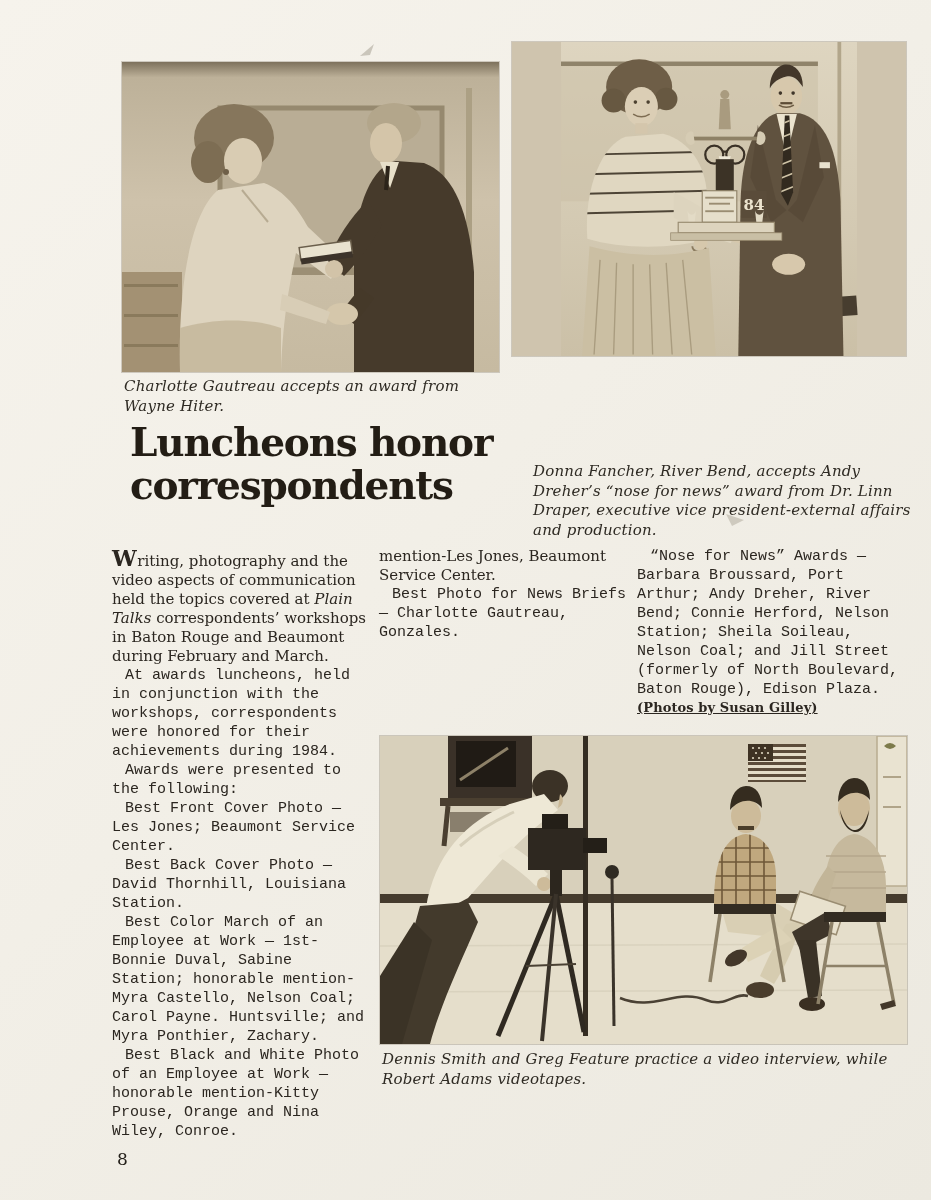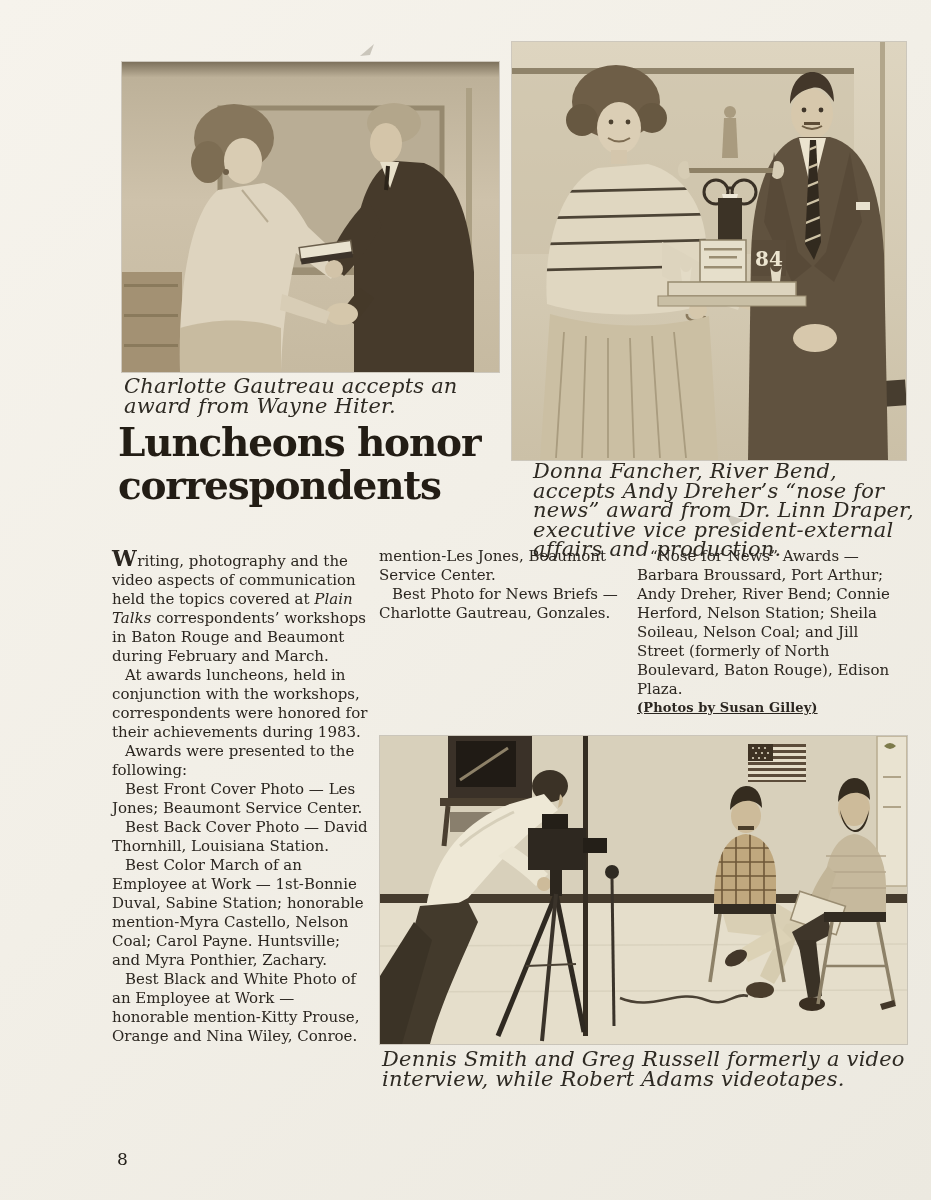--- a/index.html
+++ b/index.html
@@ -10,31 +10,31 @@
     overflow:hidden;
     font-family:"DejaVu Serif", serif;
     color:#2b2620;
   }
   .photo {
     position:absolute; overflow:hidden; background:#cfc4ae;
     box-shadow:0 0 0 1px rgba(90,80,60,.25);
   }
   .photo svg { display:block; width:100%; height:100%; }
   .caption {
-    position:absolute; font-style:italic; font-size:21px; line-height:19.5px;
+    position:absolute; font-style:italic; font-size:15px; line-height:19.5px;
     color:#2e2a23; letter-spacing:.2px;
   }
   .headline {
-    position:absolute; left:118px; top:421px; width:400px;
+    position:absolute; left:130px; top:421px; width:400px;
     font-weight:bold; font-size:39px; line-height:43px; letter-spacing:-1.2px;
     color:#231d15;
   }
   .col { position:absolute; top:547px; font-size:15px; line-height:19px; }
   .col p { margin:0; }
-  .col p.indent { text-indent:13px; }
+  .col p.indent { text-indent:13px;font-family:Liberation Mono, monospace; }
   .seg-italic { font-style:italic; }
   .seg-bold { font-weight:bold;text-decoration:underline; }
   .seg-initial { font-size:22px; line-height:1; font-weight:bold; letter-spacing:.5px; }
   .col p.credit { font-size:13px; line-height:18px; font-weight:bold; letter-spacing:.1px; }
   .pagenum { position:absolute; left:117px; top:1149px; font-size:17px; color:#24201a; }
   .artifact { position:absolute; opacity:.55; }
 </style>
 </head>
 <body>
 
@@ -90,21 +90,21 @@
       <g transform="rotate(-8 204 190)">
         <rect x="178" y="182" width="52" height="13" fill="#e9e2cf" stroke="#6b5f4c" stroke-width="1.5"></rect>
         <rect x="178" y="193" width="52" height="6" fill="#3c332a"></rect>
       </g>
       <ellipse cx="220" cy="252" rx="16" ry="11" fill="#d5c7ab"></ellipse>
       <path d="M160,232 C178,238 198,246 208,250 L204,262 C190,258 172,252 158,248 Z" fill="#d8cdb6"></path>
     </svg>
   </div>
   <div class="caption" style="left:124px;top:377px;width:345px">Charlotte Gautreau accepts an award from Wayne Hiter.</div>
 
-  <div class="photo" style="left:512px;top:42px;width:394px;height:418px">
+  <div class="photo" style="left:512px;top:42px;width:394px;height:314px">
     <svg viewBox="0 0 394 418">
       <defs>
         <linearGradient id="p2bg" x1="0" y1="0" x2="0" y2="1">
           <stop offset="0" stop-color="#ded5c0"></stop>
             <stop offset="0.6" stop-color="#d3c9b2"></stop>
           <stop offset="1" stop-color="#cbc0a7"></stop>
         </linearGradient>
         <clipPath id="blouseClip">
             <path d="M35,262 C30,192 56,136 86,126 L136,122 C172,131 192,166 194,200 L197,262 C150,276 80,276 35,262 Z"></path>
           </clipPath>
@@ -196,21 +196,21 @@
   </div>
   <div class="caption" style="left:533px;top:462px;width:392px">Donna Fancher, River Bend, accepts Andy Dreher’s “nose for news” award from Dr. Linn Draper, executive vice president-external affairs and production.</div>
 
   <h1 class="headline">
     <span style="display:block">Luncheons honor</span>
     <span style="display:block">correspondents</span>
   </h1>
 
   <div class="col" style="left:112px;width:258px">
       <p class=""><span class="seg-initial">W</span><span class="seg-plain">riting, photography and the video aspects of communication held the topics covered at </span><span class="seg-italic">Plain Talks</span><span class="seg-plain"> correspondents’ workshops in Baton Rouge and Beaumont during February and March.</span></p>
-      <p class="indent"><span class="seg-plain">At awards luncheons, held in conjunction with the workshops, correspondents were honored for their achievements during 1983.</span></p>
+      <p class="indent"><span class="seg-plain">At awards luncheons, held in conjunction with the workshops, correspondents were honored for their achievements during 1984.</span></p>
       <p class="indent"><span class="seg-plain">Awards were presented to the following:</span></p>
       <p class="indent"><span class="seg-plain">Best Front Cover Photo — Les Jones; Beaumont Service Center.</span></p>
       <p class="indent"><span class="seg-plain">Best Back Cover Photo — David Thornhill, Louisiana Station.</span></p>
       <p class="indent"><span class="seg-plain">Best Color March of an Employee at Work — 1st-Bonnie Duval, Sabine Station; honorable mention-Myra Castello, Nelson Coal; Carol Payne. Huntsville; and Myra Ponthier, Zachary.</span></p>
       <p class="indent"><span class="seg-plain">Best Black and White Photo of an Employee at Work — honorable mention-Kitty Prouse, Orange and Nina Wiley, Conroe.</span></p>
     </div>
   <div class="col" style="left:379px;width:250px">
       <p class=""><span class="seg-plain">mention-Les Jones, Beaumont Service Center.</span></p>
       <p class="indent"><span class="seg-plain">Best Photo for News Briefs — Charlotte Gautreau, Gonzales.</span></p>
     </div>
@@ -335,16 +335,16 @@
         <path d="M418,204 L428,262 L442,260 L436,204 Z" fill="#3a3226"></path>
         <ellipse cx="432" cy="268" rx="13" ry="7" fill="#3a2f22"></ellipse>
         <rect x="444" y="176" width="62" height="10" fill="#332c22"></rect>
         <line x1="452" y1="186" x2="438" y2="268" stroke="#8d8168" stroke-width="3.5"></line>
         <line x1="498" y1="186" x2="514" y2="268" stroke="#8d8168" stroke-width="3.5"></line>
         <line x1="444" y1="230" x2="508" y2="230" stroke="#8d8168" stroke-width="2.5"></line>
         <path d="M500,268 l14,-4 2,6 -14,4 Z" fill="#43382a"></path>
       </g>
     </svg>
   </div>
-  <div class="caption" style="left:382px;top:1050px;width:532px">Dennis Smith and Greg Russell formerly a video interview, while Robert Adams videotapes.</div>
+  <div class="caption" style="left:382px;top:1050px;width:532px">Dennis Smith and Greg Feature practice a video interview, while Robert Adams videotapes.</div>
 
   <div class="pagenum">8</div>
 </div>
 
 </body></html>

